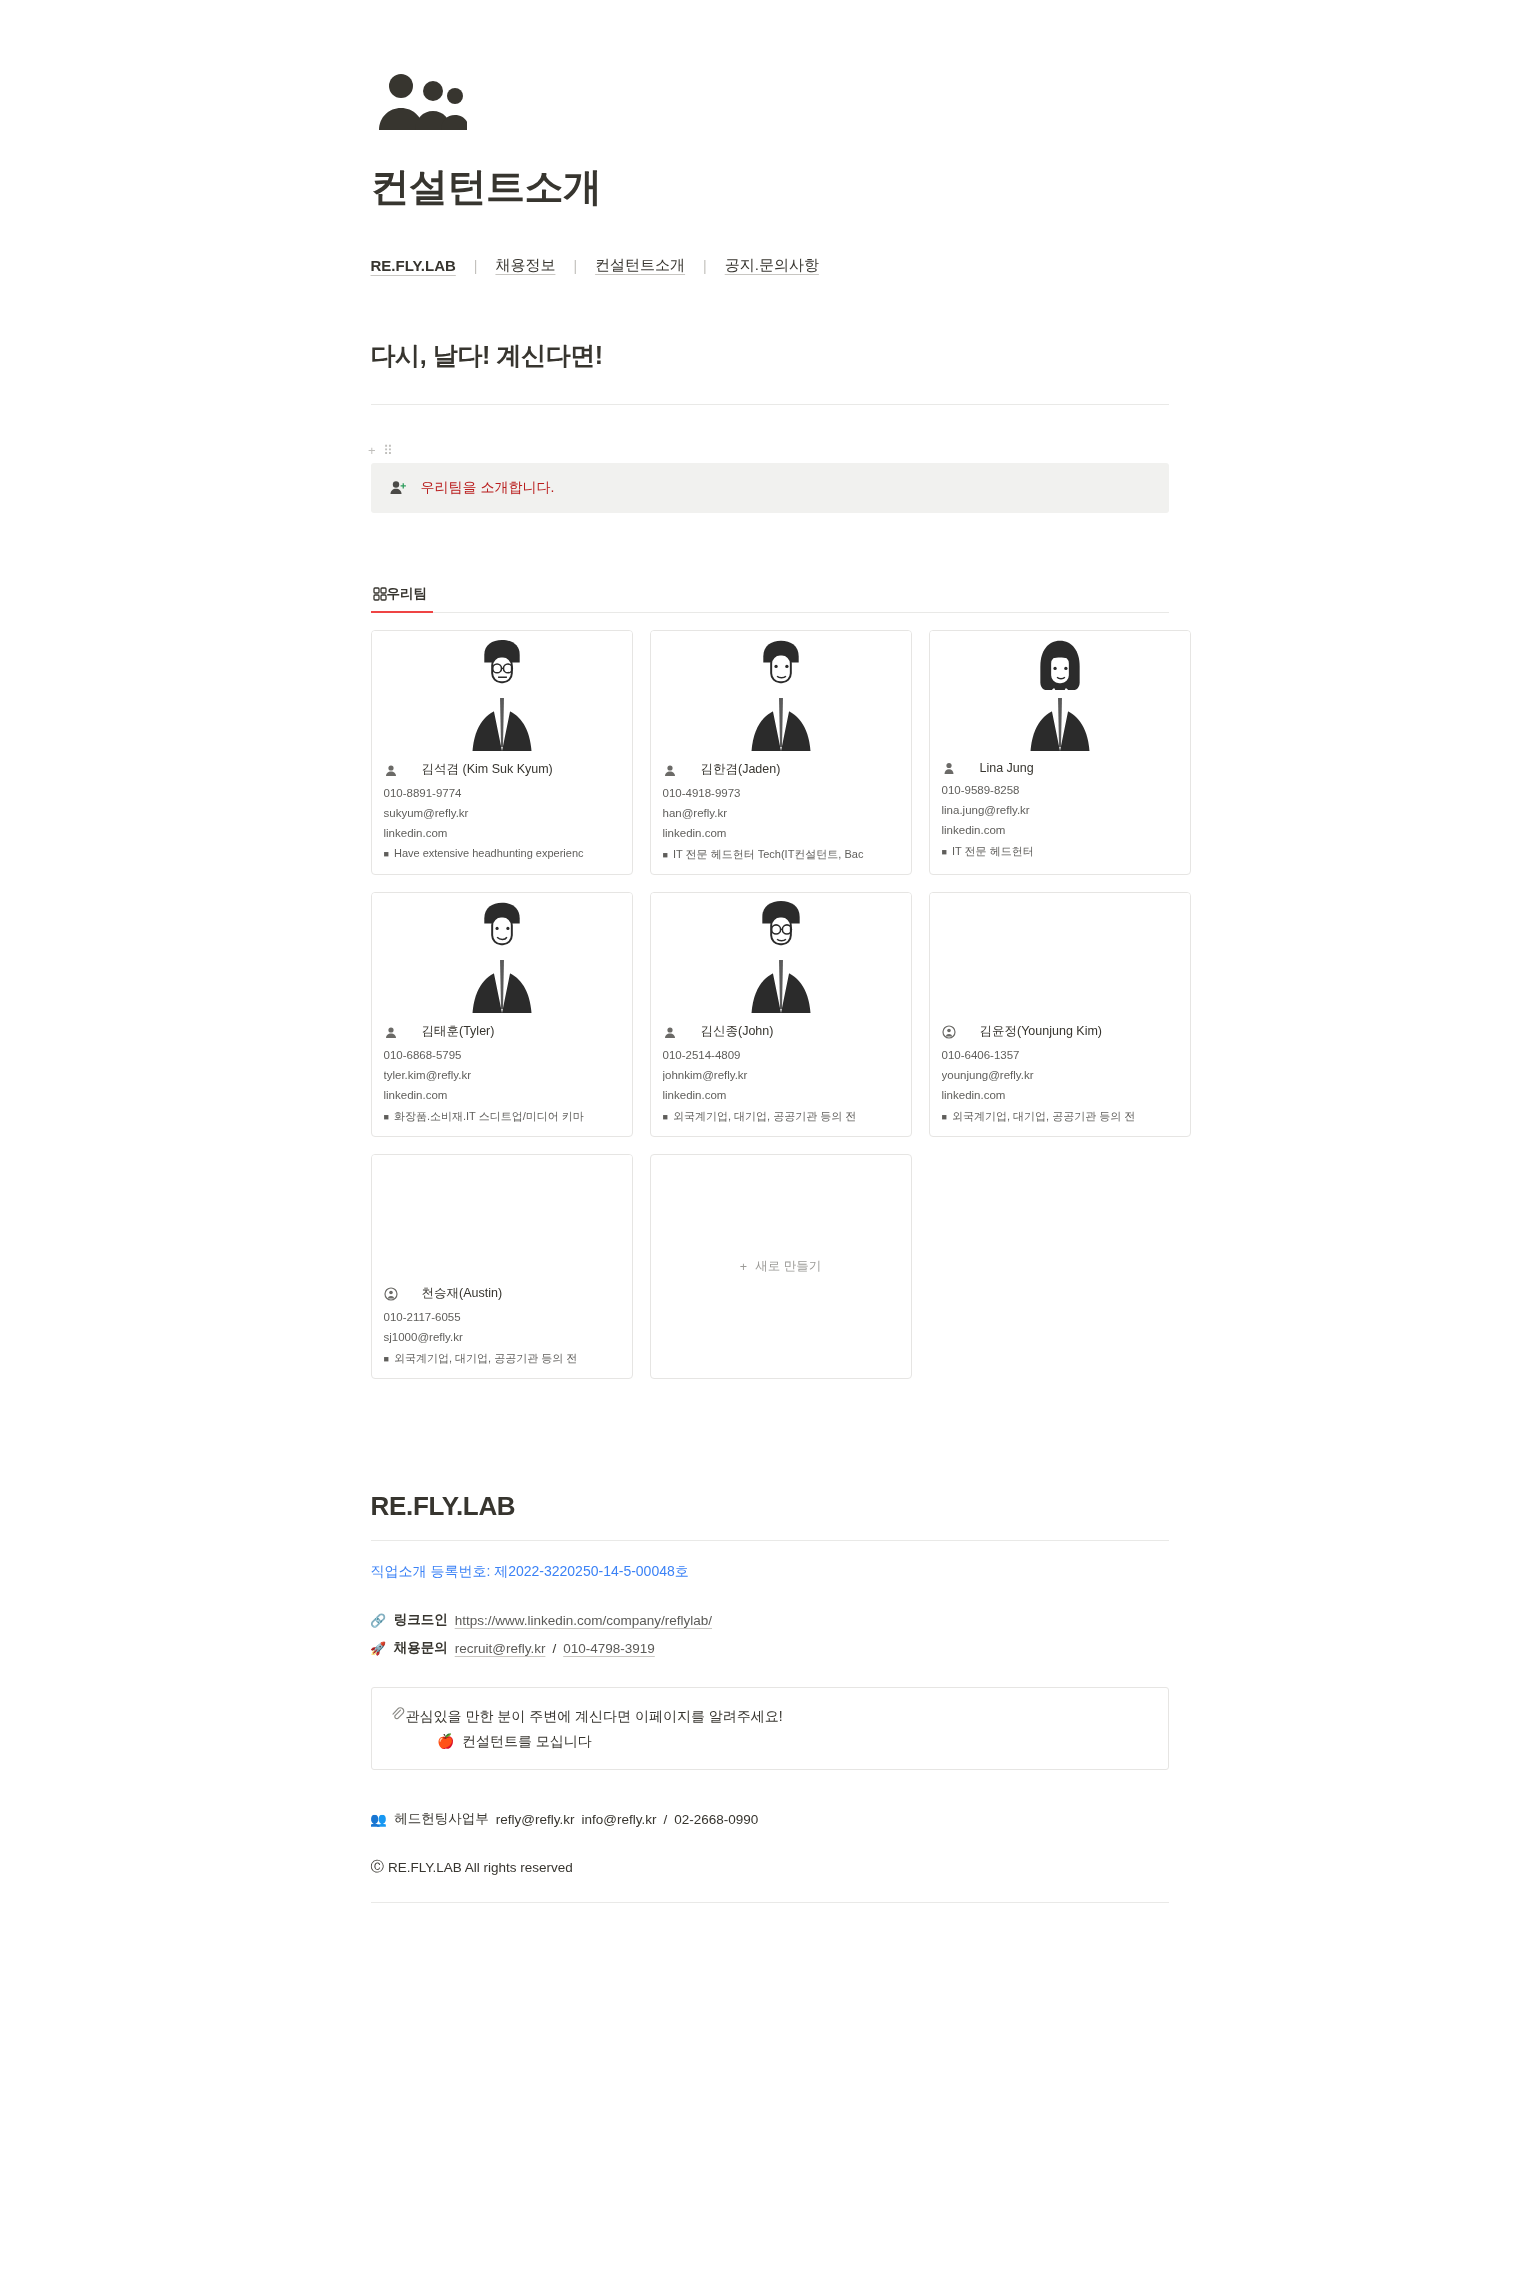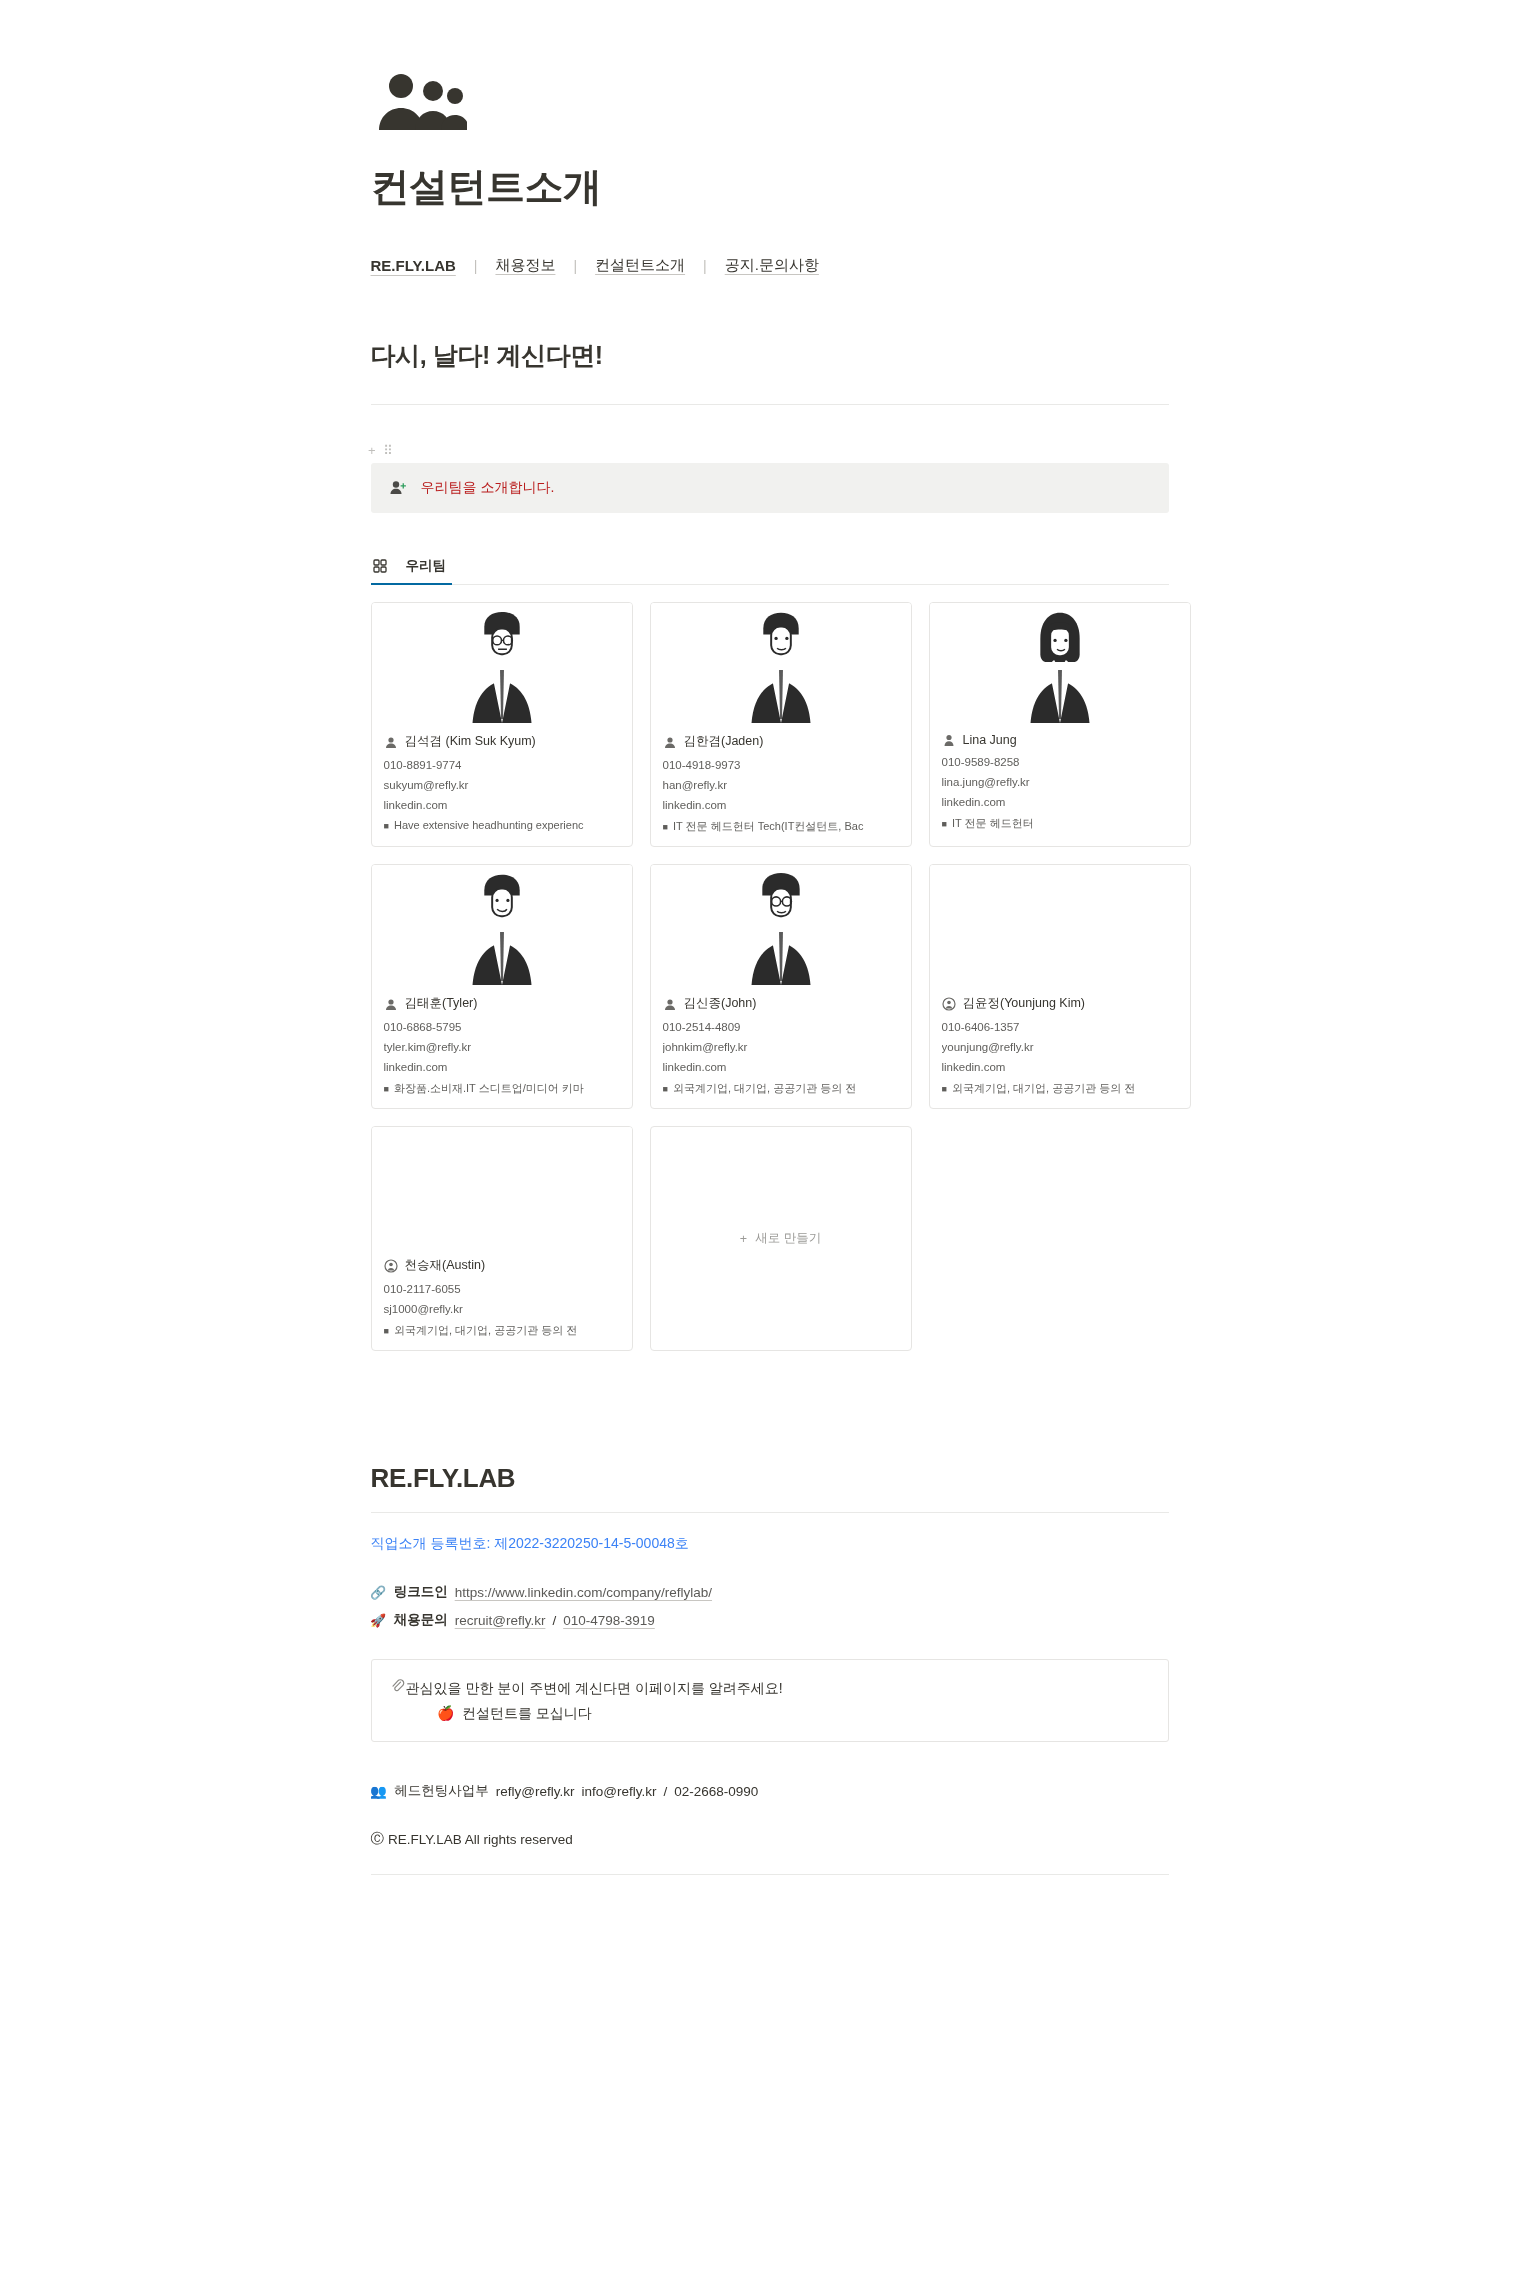--- a/index.html
+++ b/index.html
@@ -93,28 +93,29 @@
   
   .db-head {
     margin: 44px 0 0 2px;
     display: flex;
     align-items: stretch;
     border-bottom: 1px solid #e9e9e7;
   }
   .db-tab {
     display: flex;
     align-items: center;
-    gap: 19px;
+    gap: 0;
     font-size: 13.5px;
     font-weight: 600;
     color: #37352f;
     padding: 0 6px 8px 2px;
-    border-bottom: 2px solid #0369a1;
+    border-bottom: 2px solid #ef4444;
     margin-bottom: -1px;
     cursor: pointer;
+    margin-top: 28px;
   }
   .db-tab .grid-ic { width: 14px; height: 14px; }
 
   .gallery {
     display: grid;
     grid-template-columns: repeat(3, 262px);
     gap: 17px;
     margin: 17px 0 0 2px;
   }
   .card {
@@ -130,21 +131,21 @@
     align-items: flex-end;
     justify-content: center;
     overflow: hidden;
     background: #fff;
   }
   .card-img svg { display: block; }
   .card-body { padding: 10px 12px 12px 12px; }
   .card-title {
     display: flex;
     align-items: center;
-    gap: 7px;
+    gap: 24px;
     font-size: 12.5px;
     color: #37352f;
     margin-bottom: 9px;
     white-space: nowrap;
     overflow: hidden;
   }
   .card-title .pic { width: 14px; height: 14px; flex: 0 0 14px; }
   .card-line {
     font-size: 11.5px;
     color: #5f5e5b;

